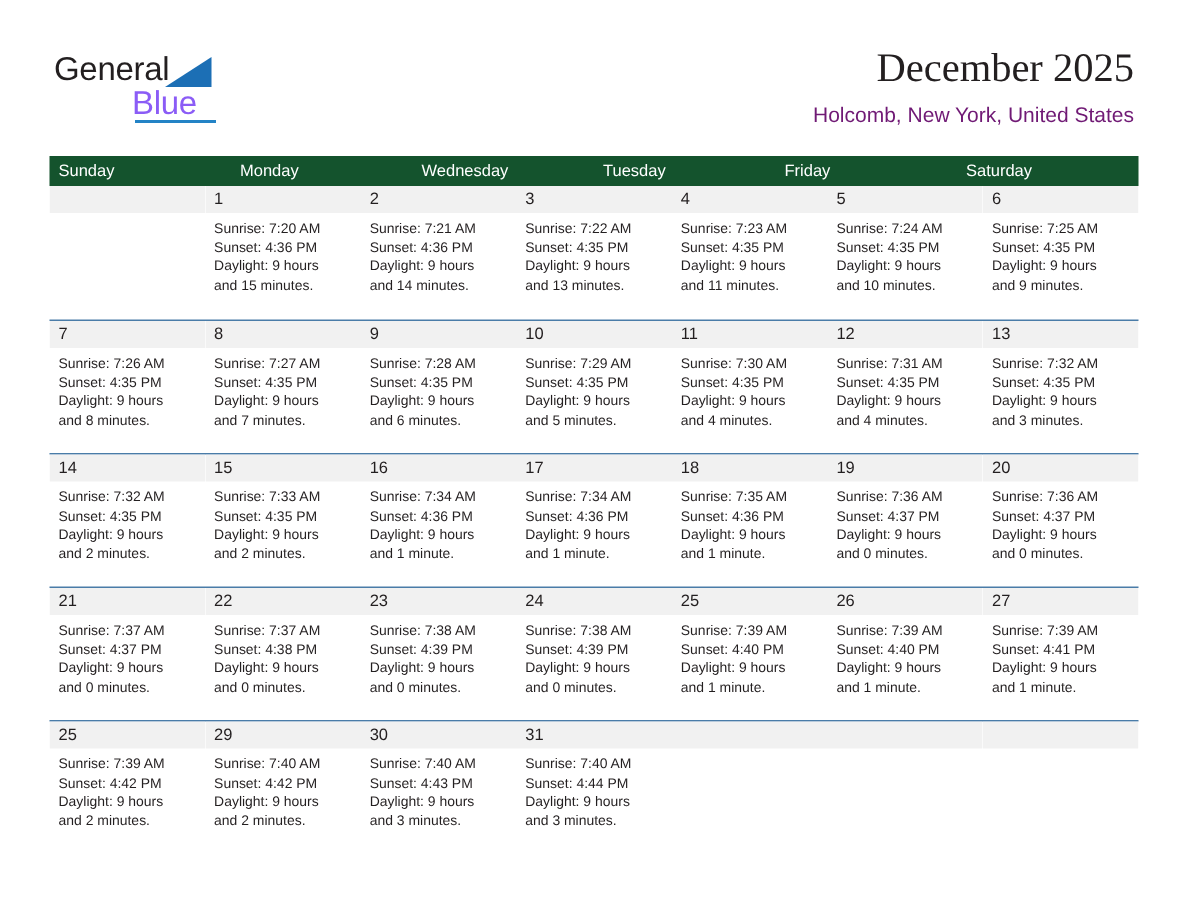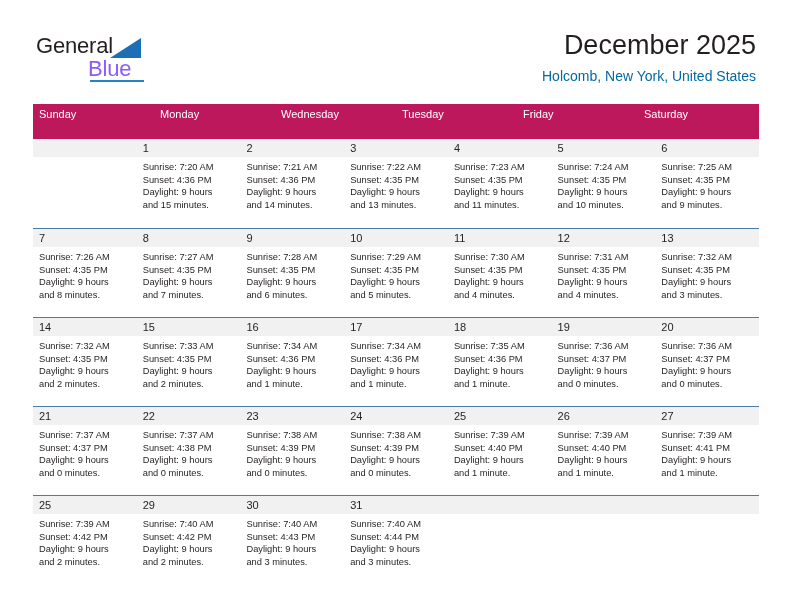--- a/index.html
+++ b/index.html
@@ -71,39 +71,40 @@
     top: 28px;
     text-align: right;
     width: 520px;
   }
   .cal-title {
     font-size: 27px;
     font-weight: normal;
     color: #231f20;
     line-height: 34px;
     letter-spacing: 0px;
+    font-family: Liberation Serif, serif;
   }
   .cal-subtitle {
     font-size: 14px;
-    color: #0369a1;
+    color: #701a75;
     line-height: 22px;
     margin-top: 3px;
   }
 
   
   .calendar {
     position: absolute;
     left: 33px;
     top: 104px;
     width: 726px;
   }
   .weekdays {
     display: flex;
-    background: #be185d;
-    height: 35px;
+    background: #14532d;
+    height: 20px;
   }
   .weekday {
     flex: 1 1 0;
     color: #ffffff;
     font-size: 11px;
     line-height: 21px;
     padding-left: 6px;
     white-space: nowrap;
     overflow: hidden;
   }

